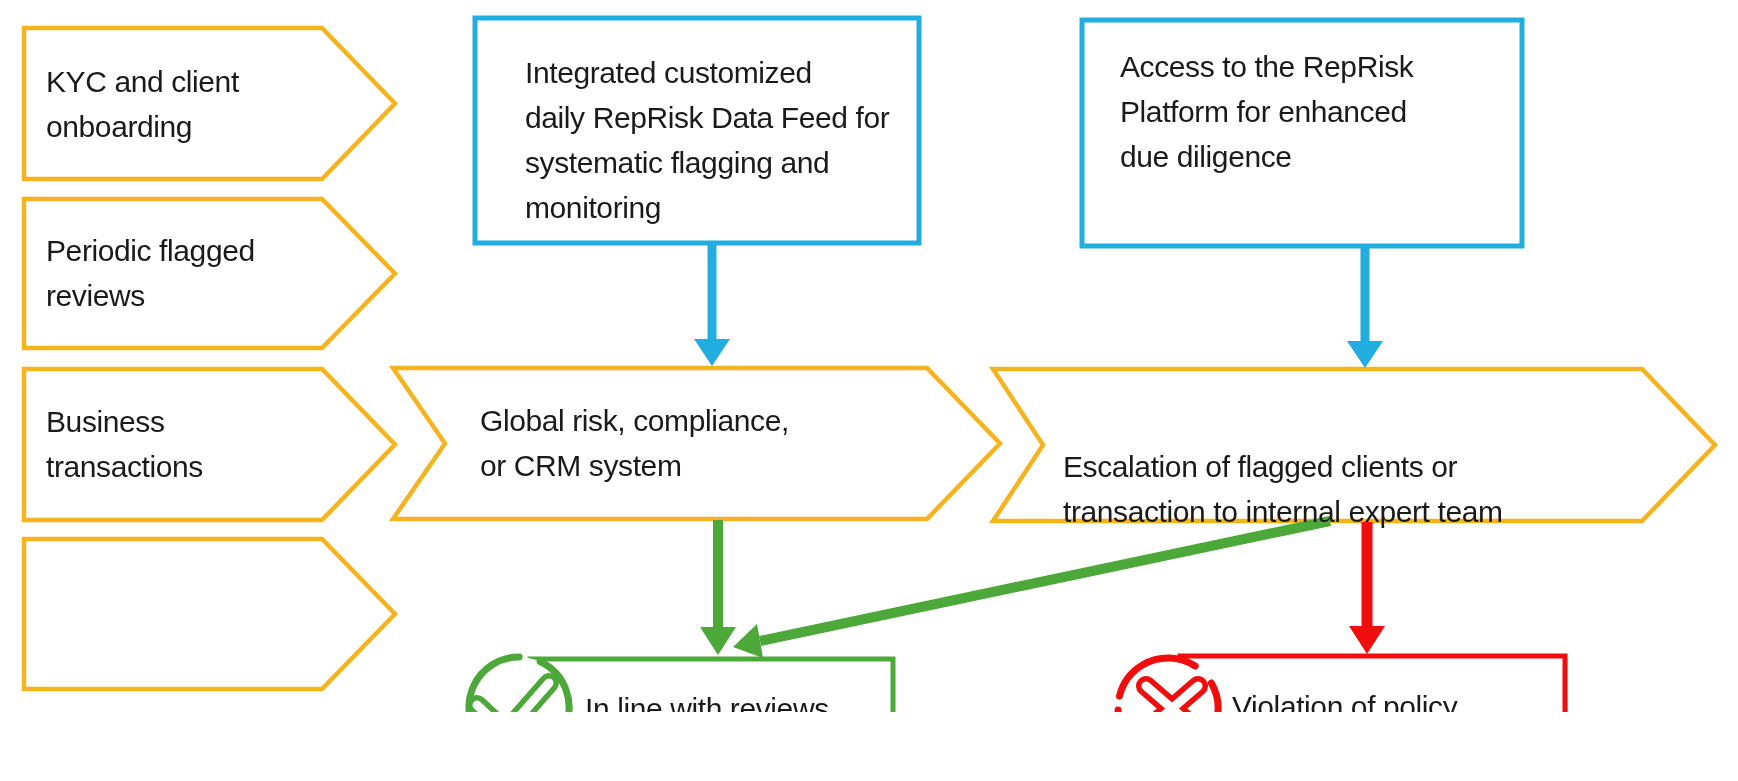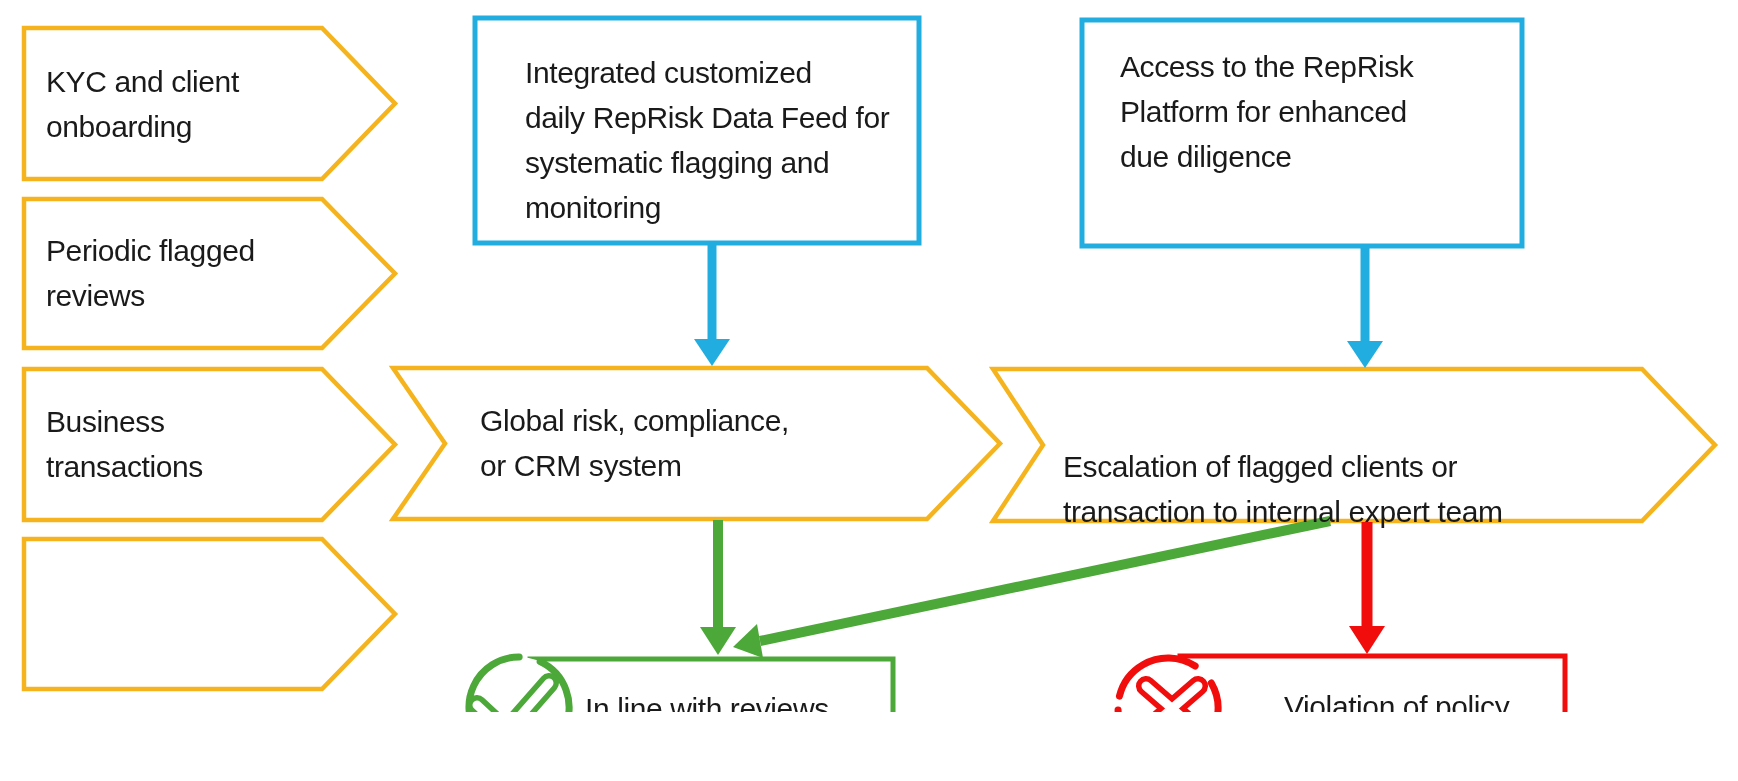--- a/index.html
+++ b/index.html
@@ -100,15 +100,15 @@
 
   <div class="lbl" style="left:1120px;top:44px;">Access to the RepRisk
 Platform for enhanced
 due diligence</div>
 
   <div class="lbl vcenter" style="left:1063px;top:445px;margin-top:44px;">Escalation of flagged clients or
 transaction to internal expert team</div>
 
   <div class="lbl vcenter" style="left:585px;top:708px;">In line with reviews</div>
 
-  <div class="lbl vcenter" style="left:1284px;top:706px;">Violation of policy</div>
+  <div class="lbl vcenter" style="left:1232px;top:706px;">Violation of policy</div>
 
 </div>
 
 </body></html>

